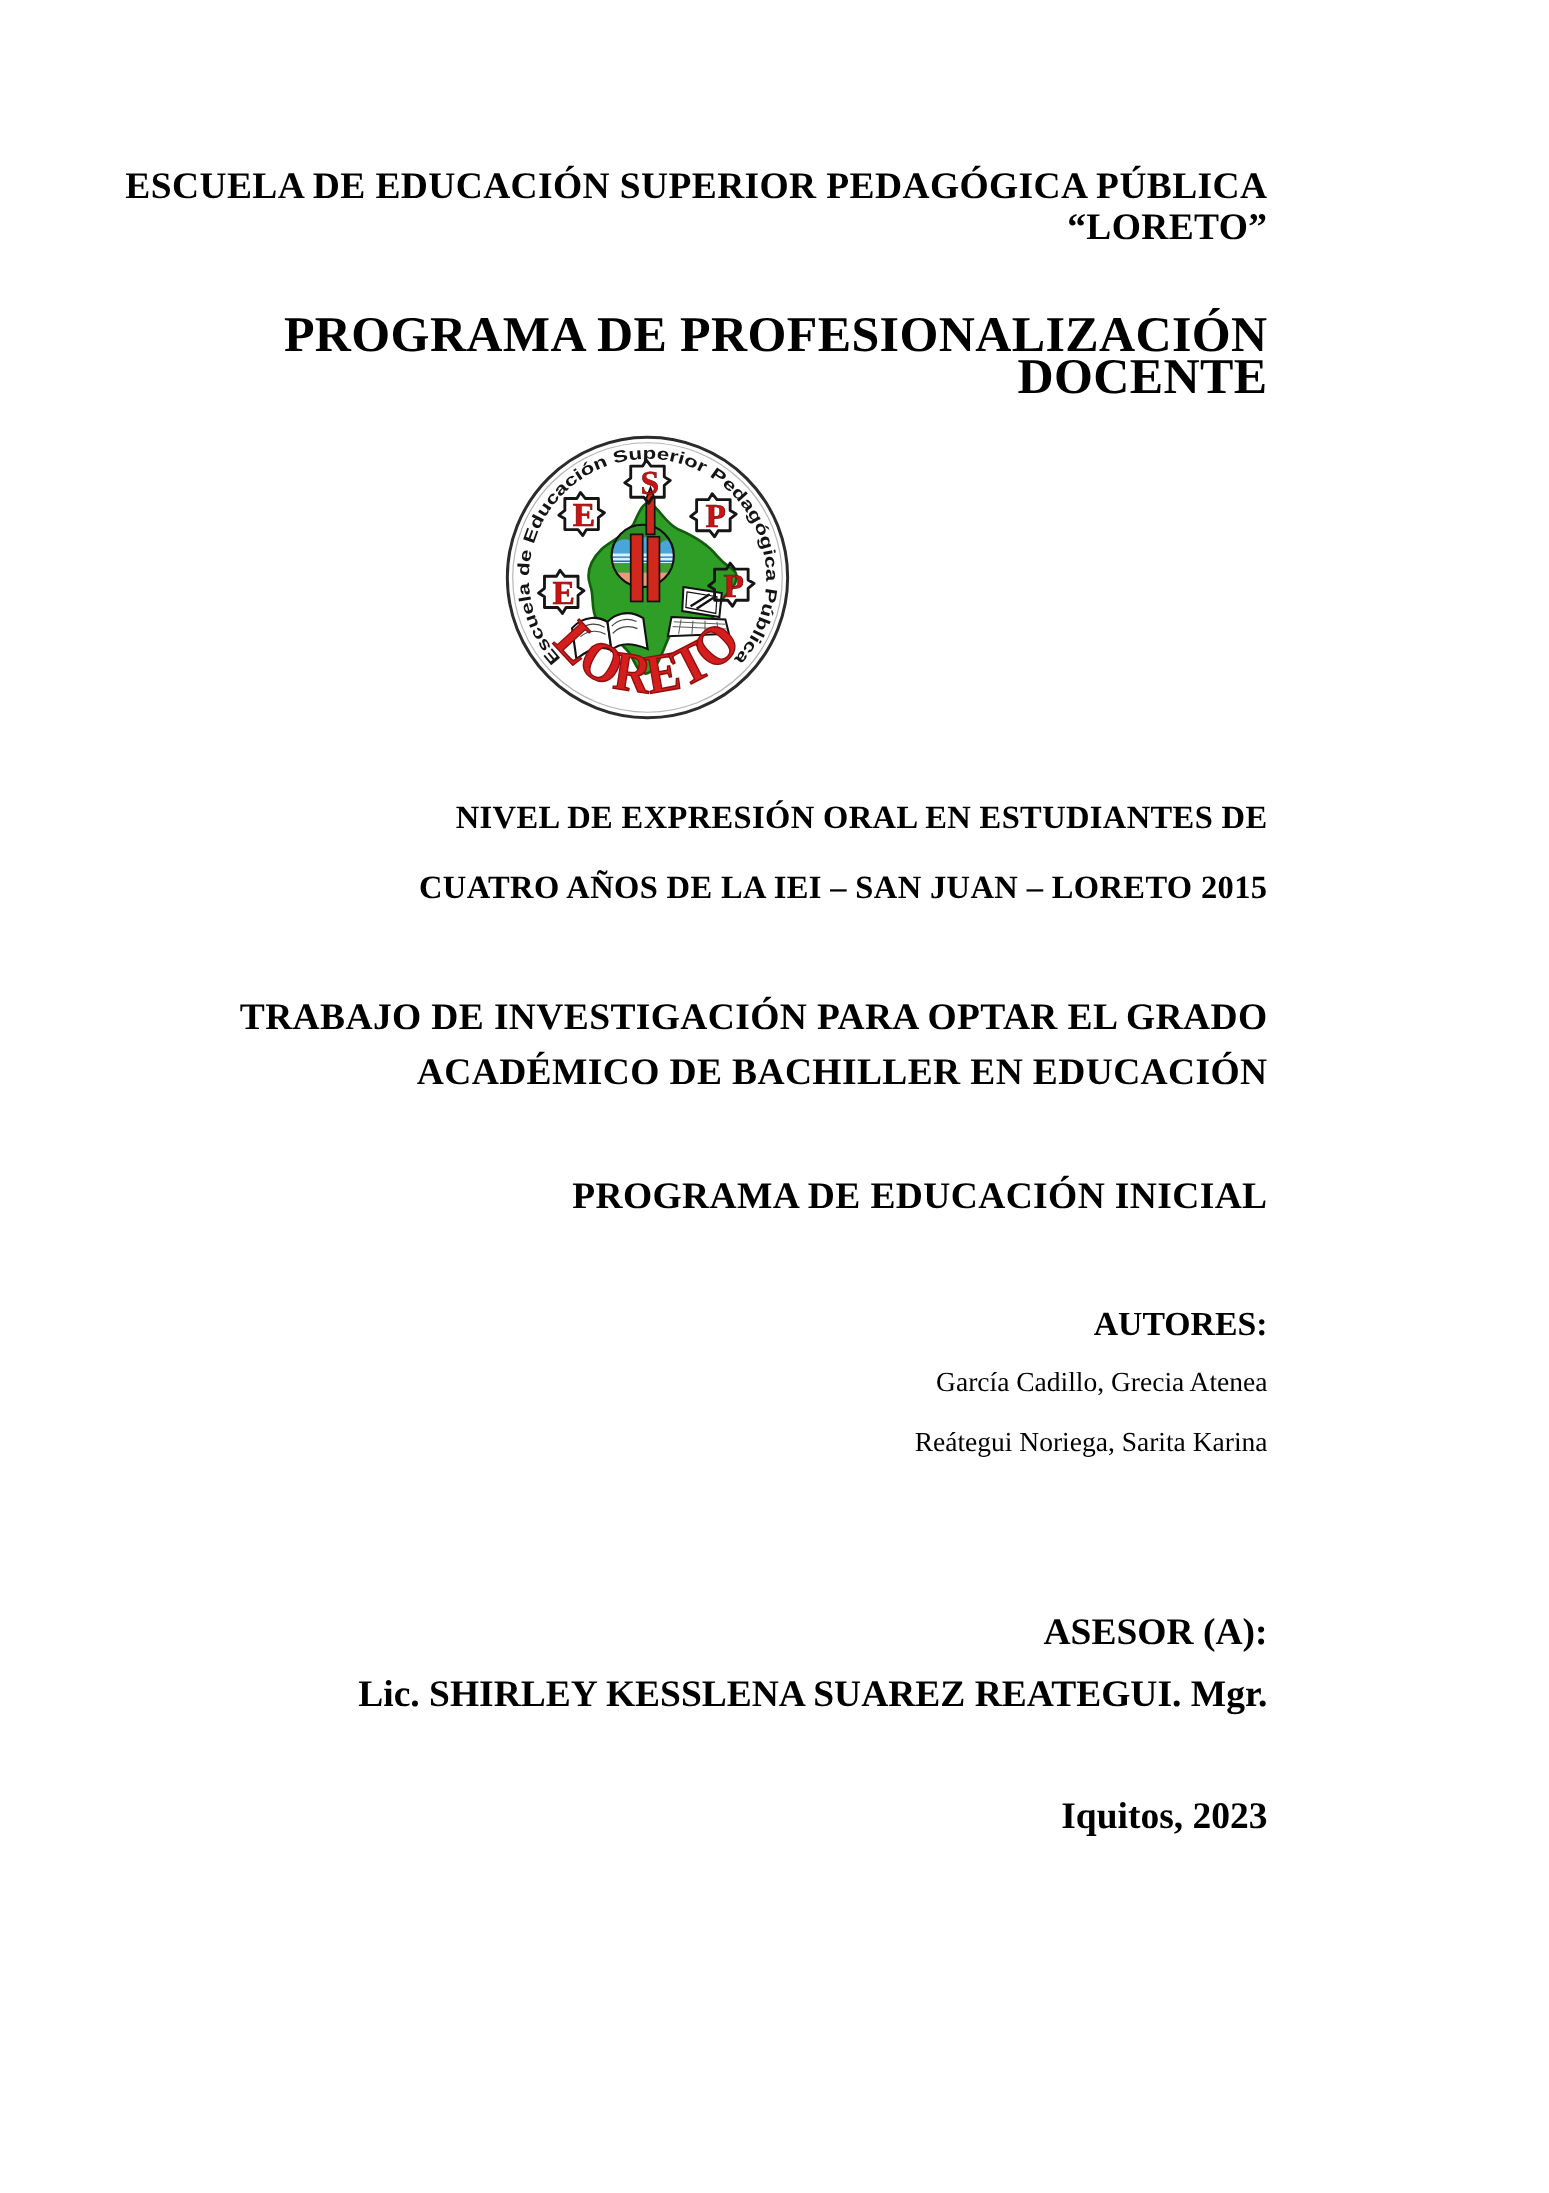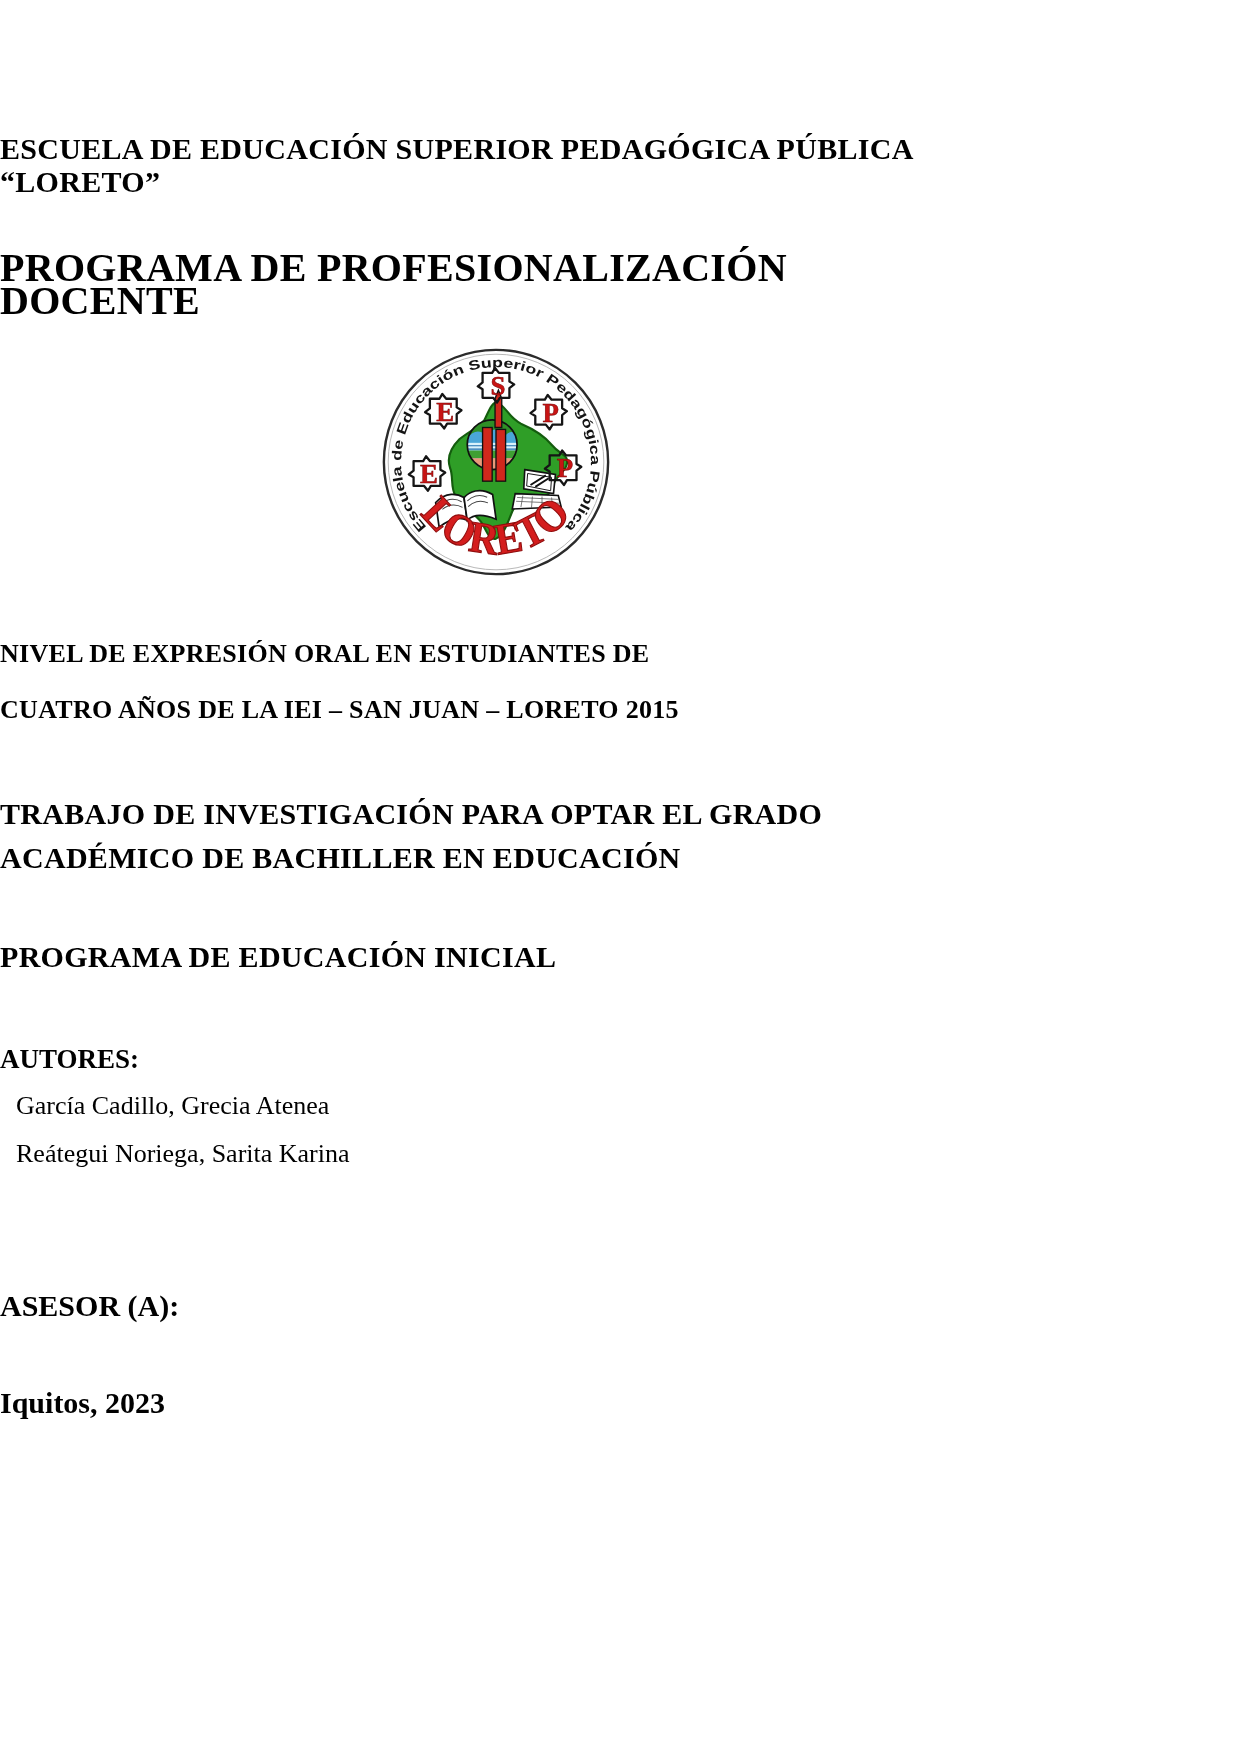--- a/index.html
+++ b/index.html
@@ -3,30 +3,31 @@
 <meta charset="utf-8">
 <style>
   html,body{margin:0;padding:0;background:#ffffff;}
   .page{
     position:relative;
     width:992px;height:1754px;
     background:#ffffff;
     overflow:hidden;
     font-family:"Liberation Serif","DejaVu Serif",serif;
     color:#000;
-    text-align:left;
+    text-align:right;
+    margin-left:22px;
   }
   .inst{margin-top:132px;font-size:30px;font-weight:bold;line-height:33px;letter-spacing:.3px;}
   .prog-header{margin-top:53px;font-size:40px;font-weight:bold;line-height:33px;letter-spacing:.3px;}
   .logo-wrap{margin-top:30px;height:230px;display:flex;justify-content:center;}
   .title{margin-top:49px;font-size:26px;font-weight:bold;line-height:56px;letter-spacing:.3px;}
   .thesis{margin-top:54px;font-size:30px;font-weight:bold;line-height:44px;letter-spacing:.3px;}
   .progname{margin-top:60px;font-size:30px;font-weight:bold;line-height:33px;letter-spacing:.3px;}
   .autores{margin-top:71px;font-size:27px;font-weight:bold;line-height:30px;}
-  .authors{margin-top:8px;font-size:26px;line-height:48px;padding-left:16px;}
+  .authors{margin-top:8px;font-size:22px;line-height:48px;padding-left:16px;}
   .asesor{margin-top:111px;font-size:30px;font-weight:bold;line-height:33px;}
   .advisor{margin-top:17px;font-size:30px;font-weight:bold;line-height:33px;}
   .place{margin-top:64px;font-size:30px;font-weight:bold;line-height:33px;}
   .logo-svg{display:block;}
 </style>
 </head>
 <body>
 
 <div class="page">
 
@@ -123,16 +124,17 @@
   <div class="progname">PROGRAMA DE EDUCACIÓN INICIAL</div>
 
   <div class="autores">AUTORES:</div>
 
   <div class="authors">
     <div>García Cadillo, Grecia Atenea</div>
     <div>Reátegui Noriega, Sarita Karina</div>
   </div>
 
   <div class="asesor">ASESOR (A):</div>
+  <div class="advisor">Lic. SHIRLEY KESSLENA SUAREZ REATEGUI. Mgr.</div>
 
   <div class="place">Iquitos, 2023</div>
 
 </div>
 
 </body></html>

